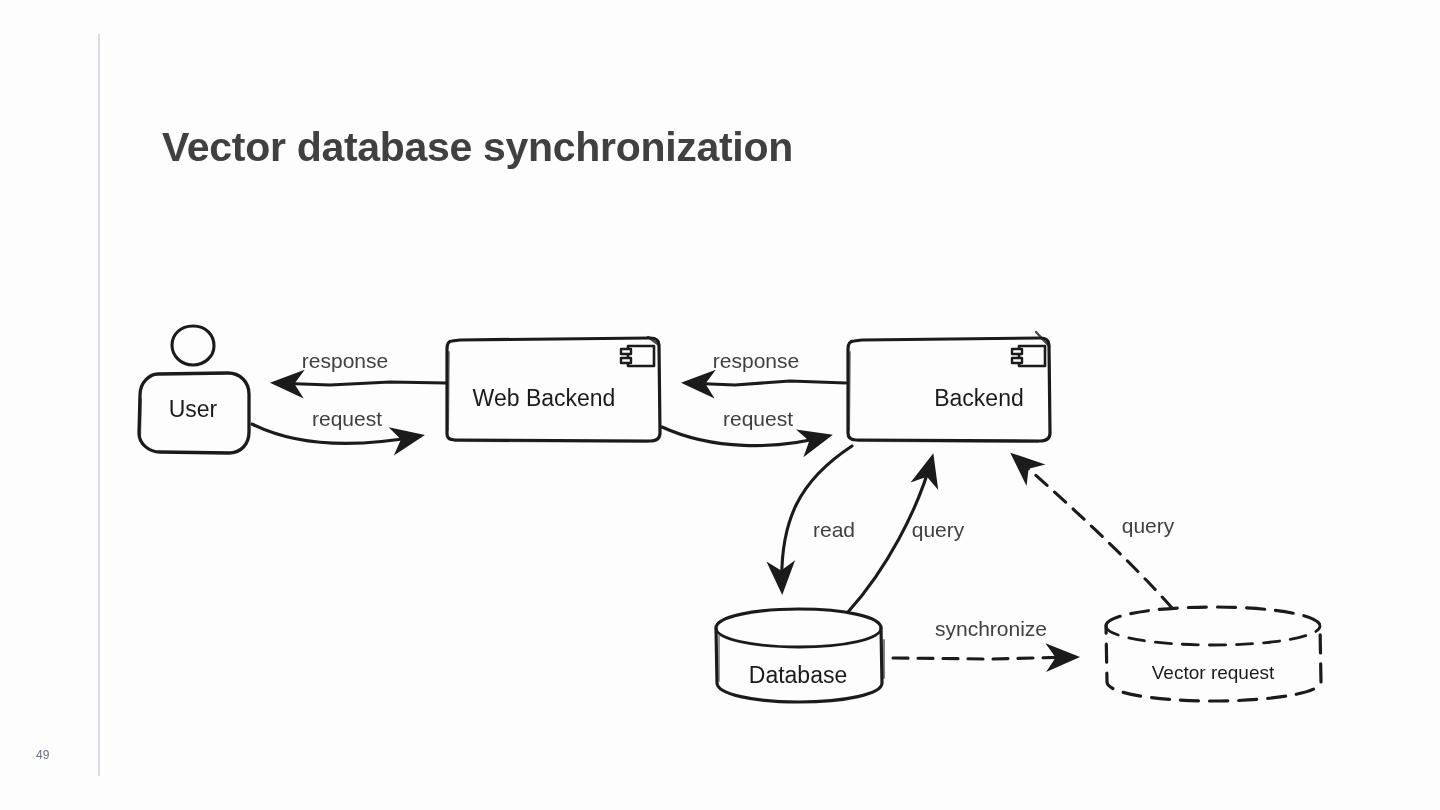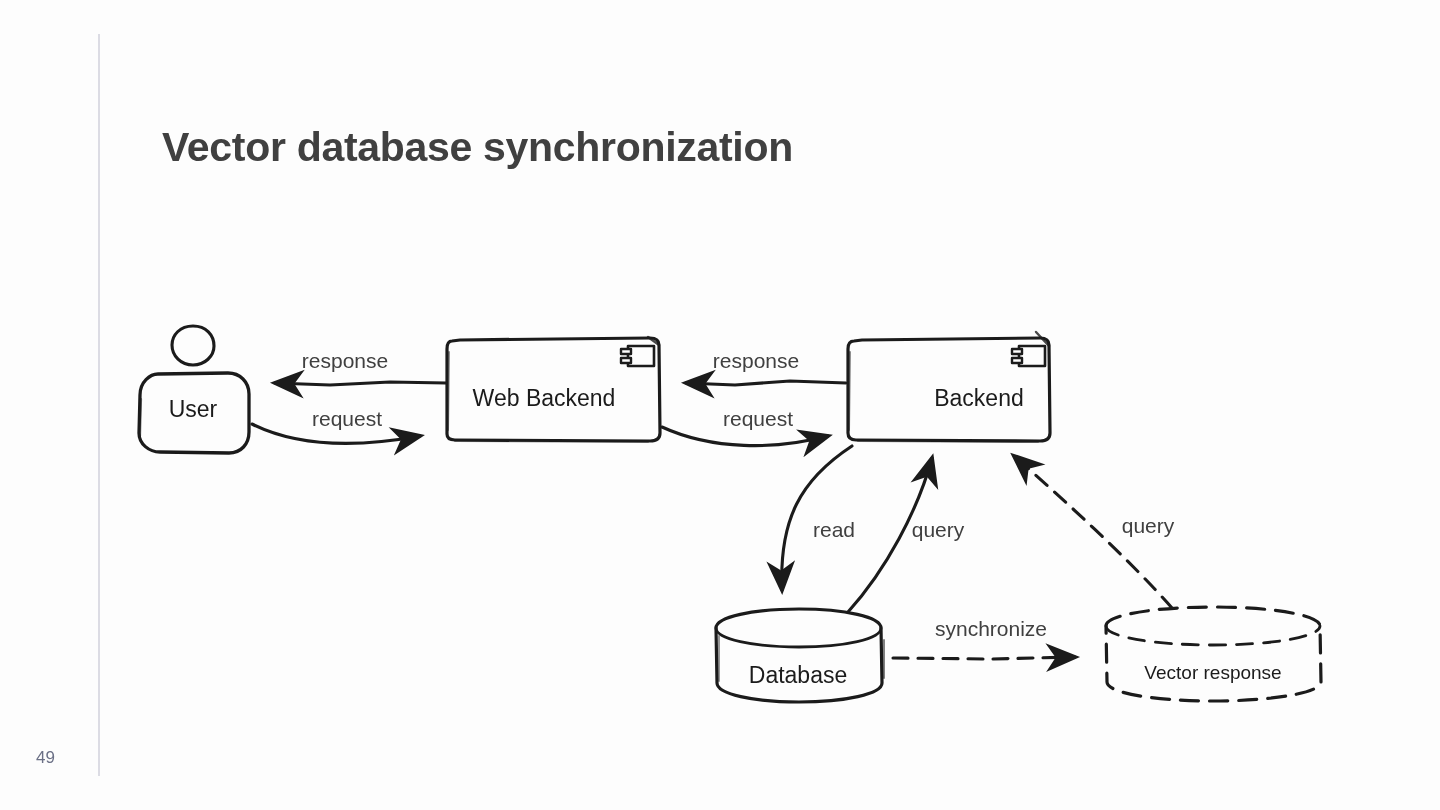--- a/index.html
+++ b/index.html
@@ -33,21 +33,21 @@
     font-size: 41px;
     font-weight: bold;
     letter-spacing: -0.3px;
     color: #404040;
     white-space: nowrap;
   }
   #slide-number {
     position: absolute;
     left: 36px;
     top: 748px;
-    font-size: 17px;
+    font-size: 12px;
     color: #6b7086;
   }
   #diagram-canvas {
     position: absolute;
     left: 0;
     top: 0;
     width: 1440px;
     height: 810px;
   }
   .node-label {
@@ -166,21 +166,21 @@
       <path d="M1172,608 C1130,560 1062,498 1014,456" stroke-width="3.1" stroke-dasharray="15 10" marker-end="url(#arrowSolid)"></path>
 
       <path d="M893,658 L990,659 L1075,657" stroke-width="3.1" stroke-dasharray="15 10" marker-end="url(#arrowSolid)"></path>
     </g>
   </svg>
 
   <div class="node-label" style="left:193px; top:409px;">User</div>
   <div class="node-label" style="left:544px; top:398px;">Web Backend</div>
   <div class="node-label" style="left:979px; top:398px;">Backend</div>
   <div class="node-label" style="left:798px; top:675px;">Database</div>
-  <div class="node-label small" style="left:1213px; top:673px;">Vector response</div>
+  <div class="node-label small" style="left:1213px; top:673px;">Vector request</div>
 
   <div class="edge-label" style="left:345px; top:361px;">response</div>
   <div class="edge-label" style="left:347px; top:419px;">request</div>
   <div class="edge-label" style="left:756px; top:361px;">response</div>
   <div class="edge-label" style="left:758px; top:419px;">request</div>
   <div class="edge-label" style="left:834px; top:530px;">read</div>
   <div class="edge-label" style="left:938px; top:530px;">query</div>
   <div class="edge-label" style="left:1148px; top:526px;">query</div>
   <div class="edge-label" style="left:991px; top:629px;text-align:center;">synchronize</div>
 

